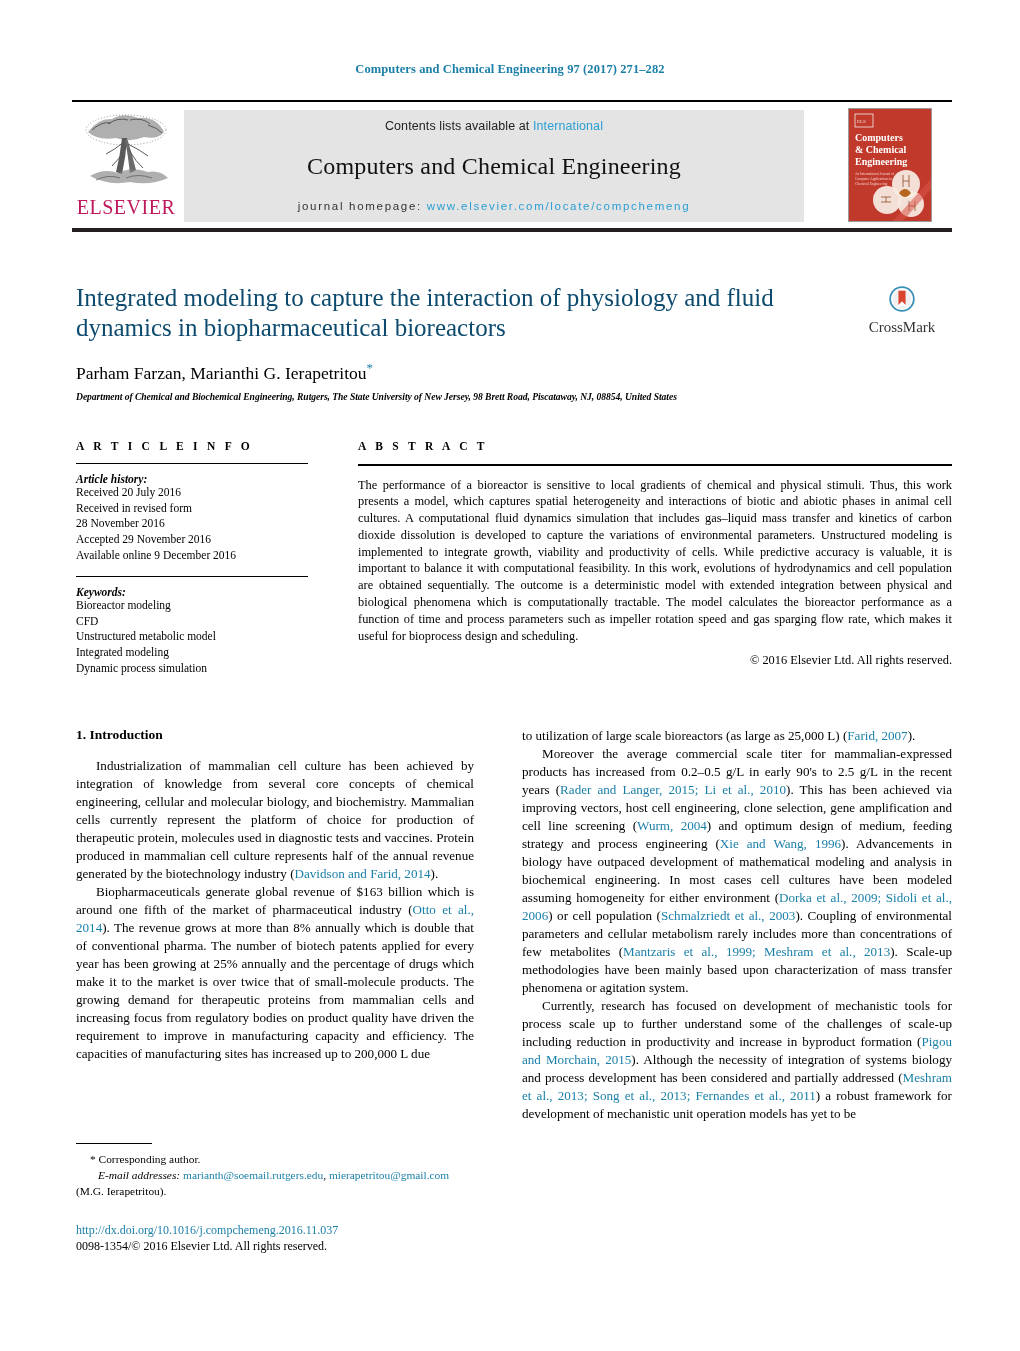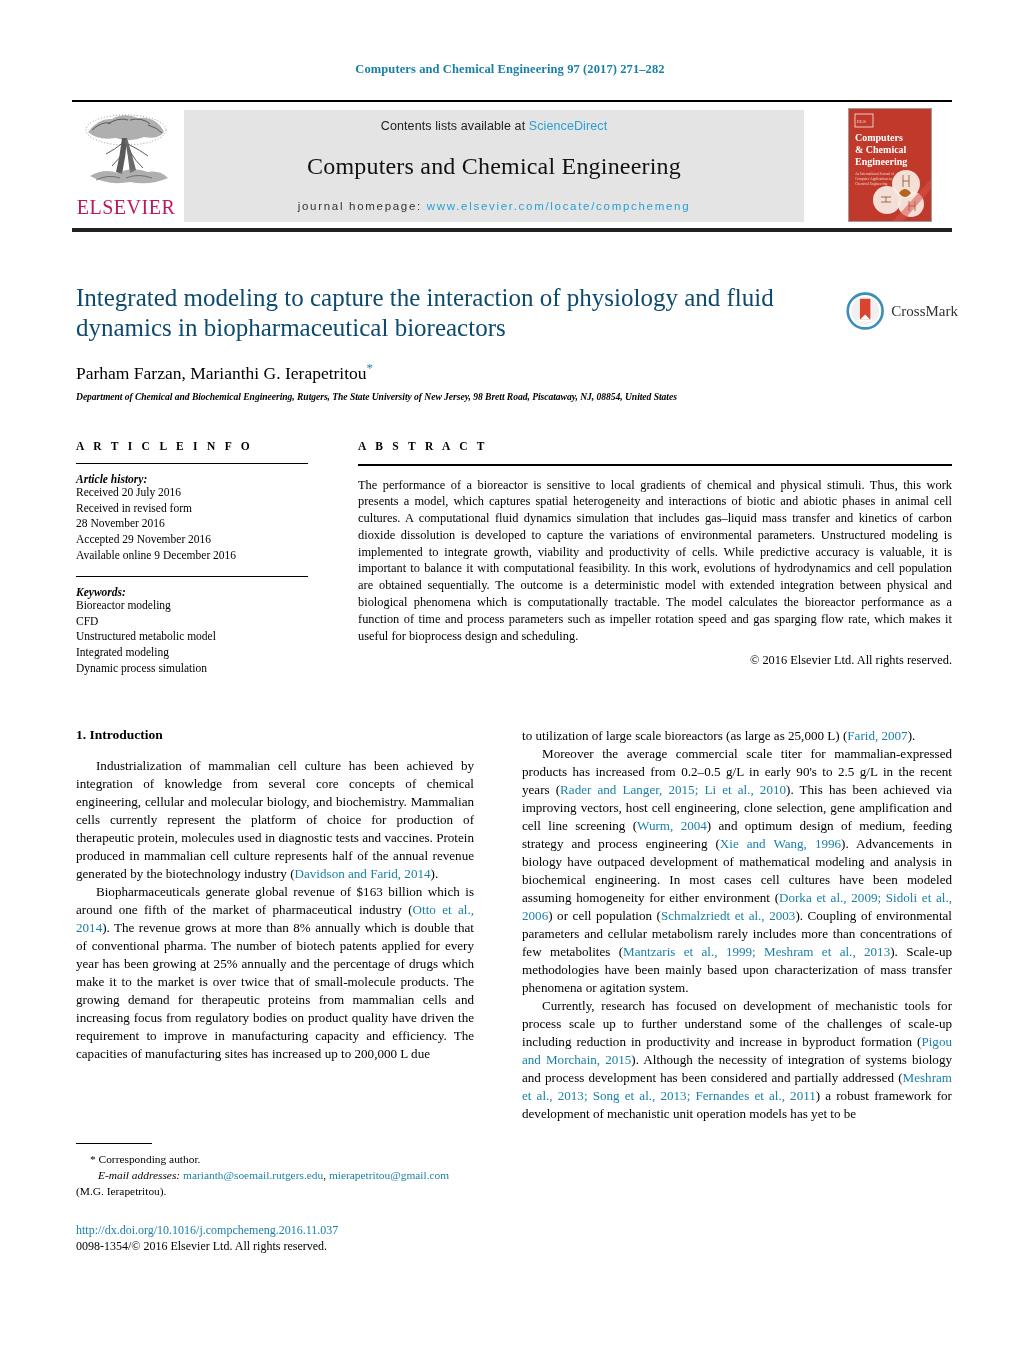--- a/index.html
+++ b/index.html
@@ -149,20 +149,21 @@
   }
 
   .crossmark {
     position: absolute;
     left: 846px; top: 286px;
     width: 112px;
     height: 50px;
     display: flex;
     align-items: center;
     gap: 7px;
+    flex-direction: column;
   }
   .crossmark-word {
     font-family: "Liberation Serif", serif;
     font-size: 15px;
     color: #333;
   }
 
   
   .info-col {
     position: absolute;
@@ -307,21 +308,21 @@
           <path d="M49 28 Q54 44 58 60 L52 63 Q50 45 47 30 Z" fill="#6a6a6a"></path>
           <path d="M46 32 Q36 40 28 44 M50 34 Q62 40 70 46 M47 38 Q41 50 34 56 M51 40 Q58 52 65 58" stroke="#5a5a5a" stroke-width="1" fill="none"></path>
           <path d="M12 66 Q26 58 40 63 Q54 56 70 62 Q82 60 90 68 Q72 76 52 72 Q30 76 12 66Z" fill="#7a7a7a" opacity="0.6"></path>
           <path d="M18 70 Q30 64 42 68 M48 68 Q60 63 74 68" stroke="#555" stroke-width="0.7" fill="none"></path>
         </g>
       </svg>
       <div class="elsevier-word">ELSEVIER</div>
     </div>
 
     <div class="grey-panel">
-      <div class="contents-line"><span>Contents lists available at </span><span class="sd">ScienceDirect</span></div>
+      <div class="contents-line"><span>Contents lists available at </span><span class="sd">International</span></div>
       <div class="journal-title">Computers and Chemical Engineering</div>
       <div class="homepage-line"><span>journal homepage: </span><span class="url">www.elsevier.com/locate/compchemeng</span></div>
     </div>
 
     <div class="cover-thumb">
       <svg width="82" height="112" viewBox="0 0 82 112">
         <rect x="0" y="0" width="82" height="112" fill="#c0392b"></rect>
         <rect x="6" y="5" width="18" height="13" fill="none" stroke="#f2d9d4" stroke-width="0.9"></rect>
         <text x="8" y="14" fill="#f2d9d4" font-family="Liberation Serif, serif" font-size="5">ELS</text>
         <text x="6" y="32" fill="#ffffff" font-family="Liberation Serif, serif" font-size="10" font-weight="bold">Computers</text>

